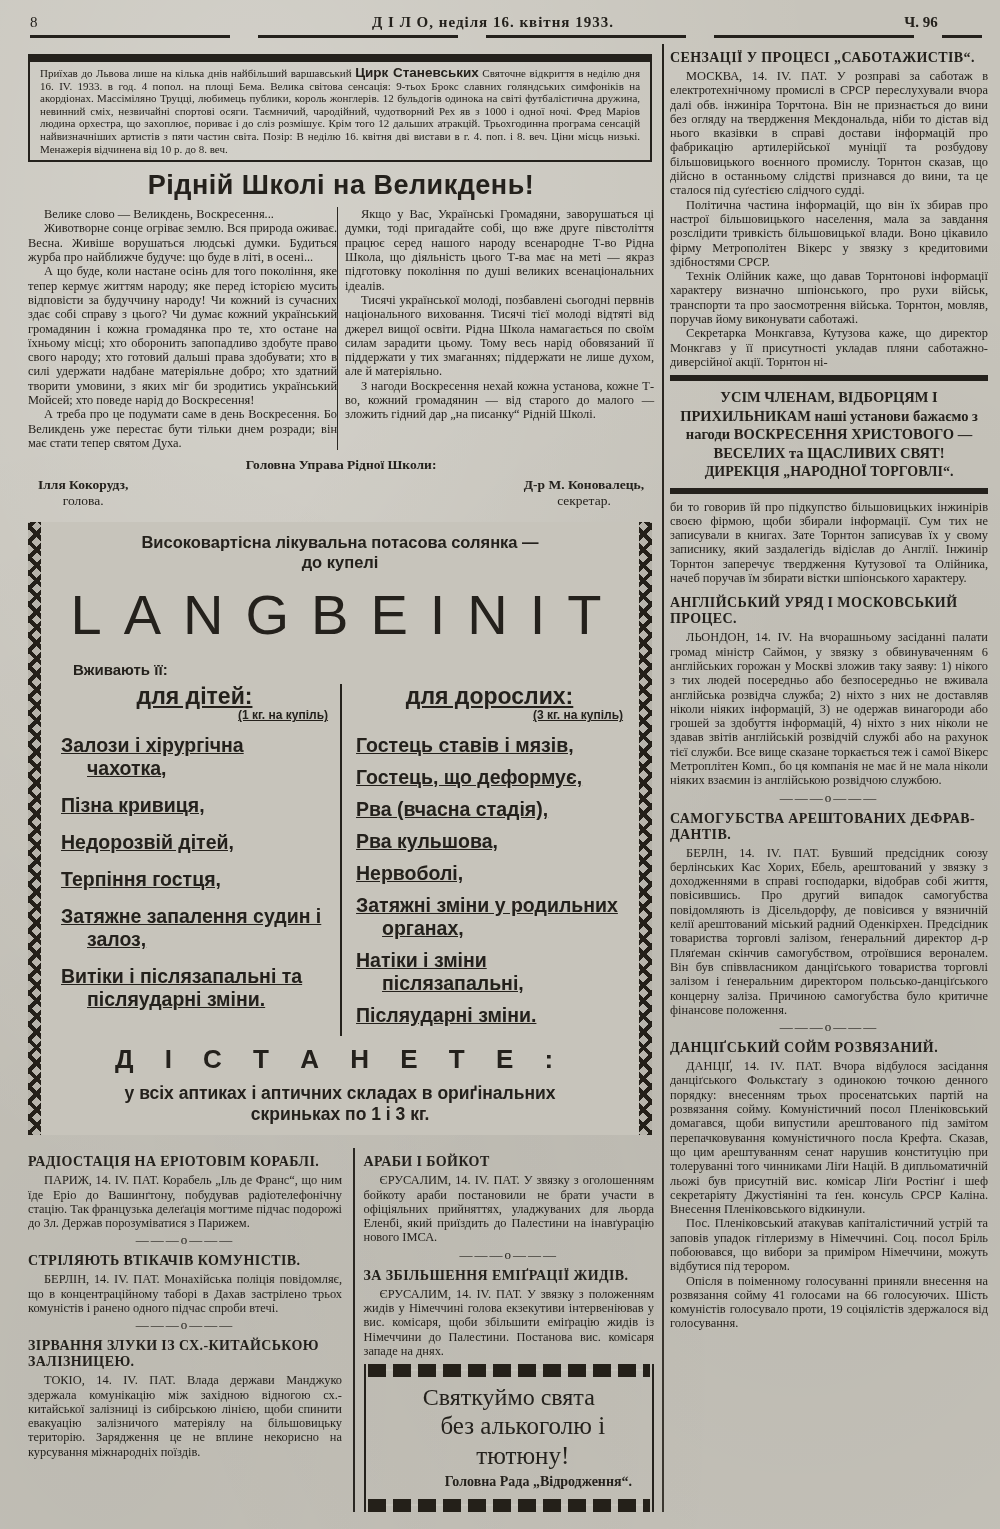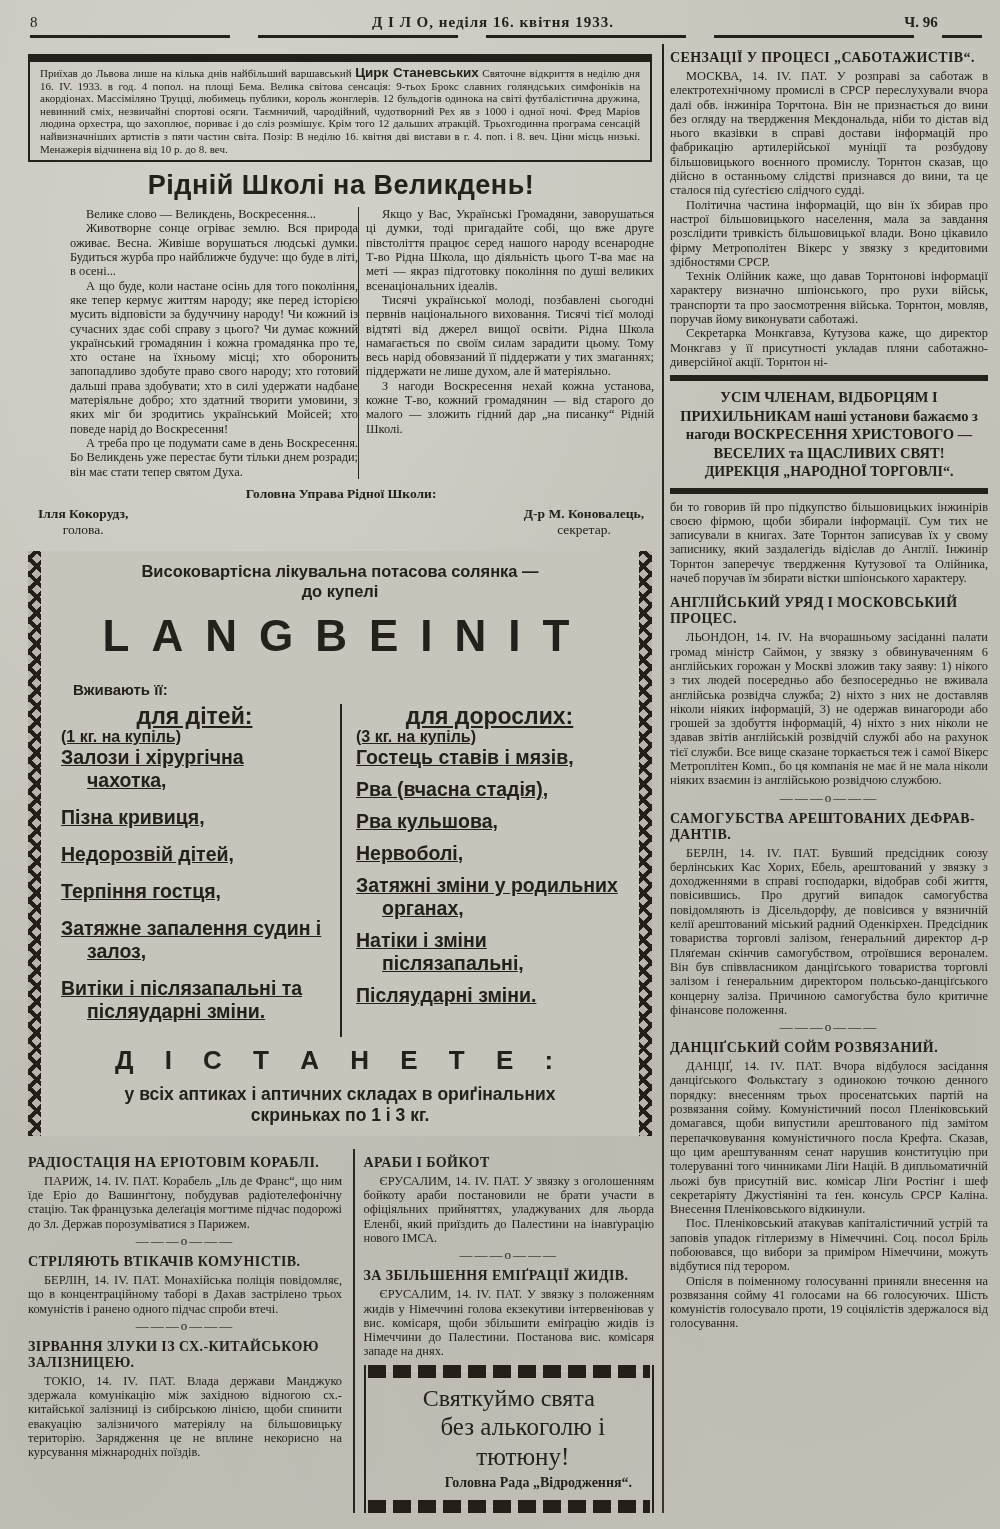--- a/index.html
+++ b/index.html
@@ -36,45 +36,45 @@
   .art-title{font-family:"Liberation Serif",serif;font-weight:bold;font-size:14px;text-align:left;letter-spacing:.4px;line-height:16px;margin:6px 0 3px;}
   
   .circus{border:2px solid #24211c;border-top-width:8px;margin:10px 2px 8px 0;
     padding:5px 10px;font-size:11px;line-height:12.6px;text-align:justify;}
   .circus b{font-size:13.5px;font-family:"Liberation Sans",sans-serif;}
   
   .main-title{font-family:"Liberation Sans",sans-serif;font-weight:bold;
     font-size:27px;text-align:center;margin:2px 0 6px;letter-spacing:.5px;}
   .two-col{display:flex;}
   .two-col .c{width:50%;}
-  .two-col .c1{padding-right:0;margin-left:42px;}
+  .two-col .c1{padding-right:0;}
   .two-col .c2{padding-left:7px;border-left:1.5px solid #2a2722;}
   .sig-head{font-weight:bold;text-align:center;font-size:13.5px;margin:7px 0 4px;}
   .sig-row{display:flex;justify-content:space-between;padding:0 10px;margin-bottom:8px;}
   .sig{text-align:center;font-size:13.5px;line-height:16px;}
   .sig .nm{font-weight:bold;}
   
   .ad-wrap{margin:2px 2px 10px 0;
     background:
      repeating-linear-gradient(45deg,#242019 0 4px,rgba(0,0,0,0) 4px 11px),
      repeating-linear-gradient(-45deg,#242019 0 4px,rgba(0,0,0,0) 4px 11px);
     background-color:#b7b4ab;}
   .ad-inner{margin:13px;background:#c7c4bb;padding:10px 14px 10px 14px;}
   .ad-tag{font-family:"Liberation Sans",sans-serif;font-weight:bold;font-size:16.5px;
     text-align:center;line-height:20px;}
-  .ad-brand{font-family:"Liberation Sans",sans-serif;font-weight:bold;font-size:44px;
-    letter-spacing:22px;text-align:center;margin:10px 0 20px;white-space:nowrap;
+  .ad-brand{font-family:"Liberation Sans",sans-serif;font-weight:normal;font-size:56px;
+    letter-spacing:22px;text-align:center;margin:10px 0 14px;white-space:nowrap;
     text-indent:14px;}
   .ad-use{font-family:"Liberation Sans",sans-serif;font-weight:bold;font-size:15px;margin:0 0 6px 18px;}
   .ad-cols{display:flex;}
   .ad-c{width:50%;text-decoration:underline;}
   .ad-c1{padding:0 12px 0 6px;}
   .ad-c2{border-left:2px solid #24211c;padding:0 2px 0 14px;}
   .ad-h{font-family:"Liberation Sans",sans-serif;font-weight:bold;font-size:23px;text-align:center;line-height:24px;}
-  .ad-dose{font-family:"Liberation Sans",sans-serif;font-weight:bold;font-size:16px;text-align:left;}
+  .ad-dose{font-family:"Liberation Sans",sans-serif;font-weight:bold;font-size:12px;text-align:right;margin-bottom:12px;}
   .ad-item{font-family:"Liberation Sans",sans-serif;font-weight:bold;font-size:19.5px;
     line-height:23px;margin:0 0 14px;padding-left:26px;text-indent:-26px;}
   .ad-c2 .ad-item{margin-bottom:9px;}
   .ad-get{font-family:"Liberation Sans",sans-serif;font-weight:bold;font-size:26px;
     letter-spacing:12px;text-align:center;margin:8px 0 8px;}
   .ad-avail{font-family:"Liberation Sans",sans-serif;font-weight:bold;font-size:17.5px;
     text-align:center;line-height:21px;}
   
   .bottom-row{display:flex;}
   .b-left{width:314px;padding-right:6px;}
@@ -158,20 +158,21 @@
               <p class="ad-item">Пізна кривиця,</p>
               <p class="ad-item">Недорозвій дітей,</p>
               <p class="ad-item">Терпіння гостця,</p>
               <p class="ad-item">Затяжне запалення судин і залоз,</p>
               <p class="ad-item">Витіки і післязапальні та післяударні зміни.</p>
             </div>
             <div class="ad-c ad-c2">
               <div class="ad-h">для дорослих:</div>
               <div class="ad-dose">(3 кг. на купіль)</div>
               <p class="ad-item">Гостець ставів і мязів,</p>
+              <p class="ad-item">Гостець, що деформує,</p>
               <p class="ad-item">Рва (вчасна стадія),</p>
               <p class="ad-item">Рва кульшова,</p>
               <p class="ad-item">Нервоболі,</p>
               <p class="ad-item">Затяжні зміни у родильних органах,</p>
               <p class="ad-item">Натіки і зміни післязапальні,</p>
               <p class="ad-item">Післяударні зміни.</p>
             </div>
           </div>
           <div class="ad-get">Д І С Т А Н Е Т Е :</div>
           <div class="ad-avail">у всіх аптиках і аптичних складах в ориґінальних</div>

